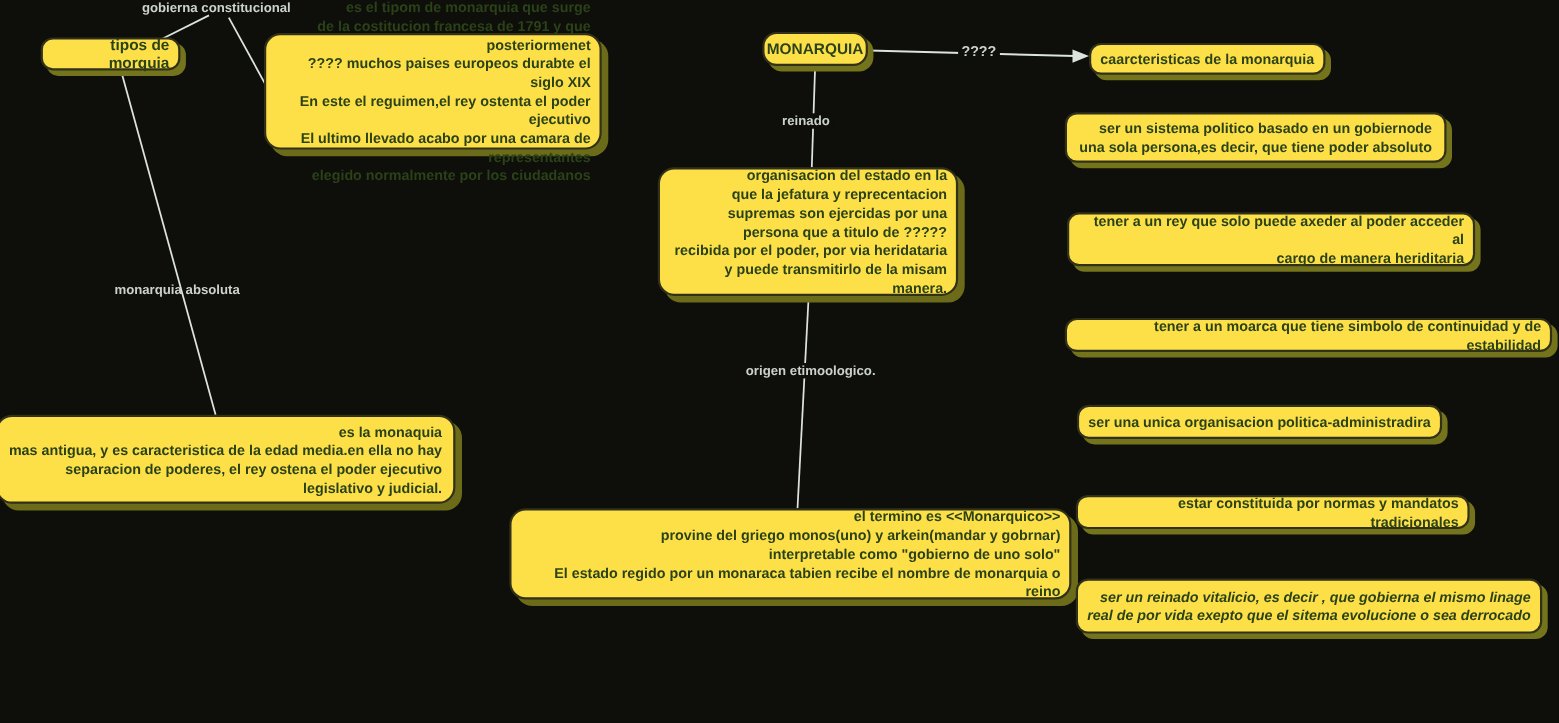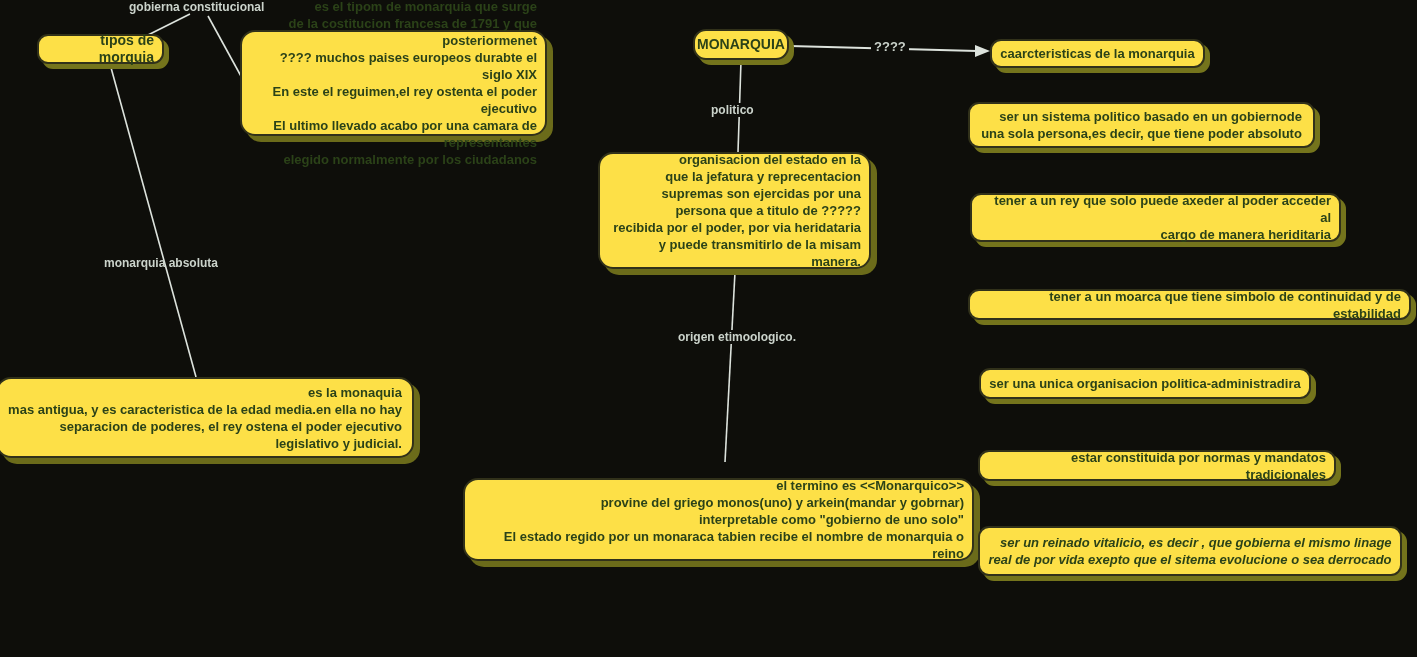--- a/index.html
+++ b/index.html
@@ -105,32 +105,32 @@
 
   <div class="node" style="left:979px; top:368px; width:332px; height:31px;">ser una unica organisacion politica-administradira</div>
 
   <div class="node big" style="left:-4px; top:377px; width:418px; height:81px;">es la monaquia
 mas antigua, y es caracteristica de la edad media.en ella no hay
 separacion de poderes, el rey ostena el poder ejecutivo
 legislativo y judicial.</div>
 
   <div class="node" style="left:978px; top:450px; width:358px; height:31px;">estar constituida por normas y mandatos tradicionales</div>
 
-  <div class="node big" style="left:463px; top:462px; width:511px; height:83px;margin-top:16px;">el termino es &lt;&lt;Monarquico&gt;&gt;
+  <div class="node big" style="left:463px; top:462px; width:511px; height:83px;">el termino es &lt;&lt;Monarquico&gt;&gt;
 provine del griego monos(uno) y arkein(mandar y gobrnar)
 interpretable como "gobierno de uno solo"
 El estado regido por un monaraca tabien recibe el nombre de monarquia o reino</div>
 
   <div class="node" style="left:978px; top:526px; width:424px; height:50px;font-style:italic;">ser un reinado vitalicio, es decir , que gobierna el mismo linage
 real de por vida exepto que el sitema evolucione o sea derrocado</div>
 
 
   <div class="wire-label" style="left:129px; top:0px;">gobierna constitucional</div>
 
   <div class="wire-label masked" style="left:871px; top:40px; font-size:13px;">????</div>
 
-  <div class="wire-label masked" style="left:708px; top:103px;">politico</div>
+  <div class="wire-label masked" style="left:708px; top:103px;">reinado</div>
 
   <div class="wire-label" style="left:104px; top:256px;">monarquia absoluta</div>
 
   <div class="wire-label masked" style="left:675px; top:330px;">origen etimoologico.</div>
 
 </div>
 
 </body></html>

